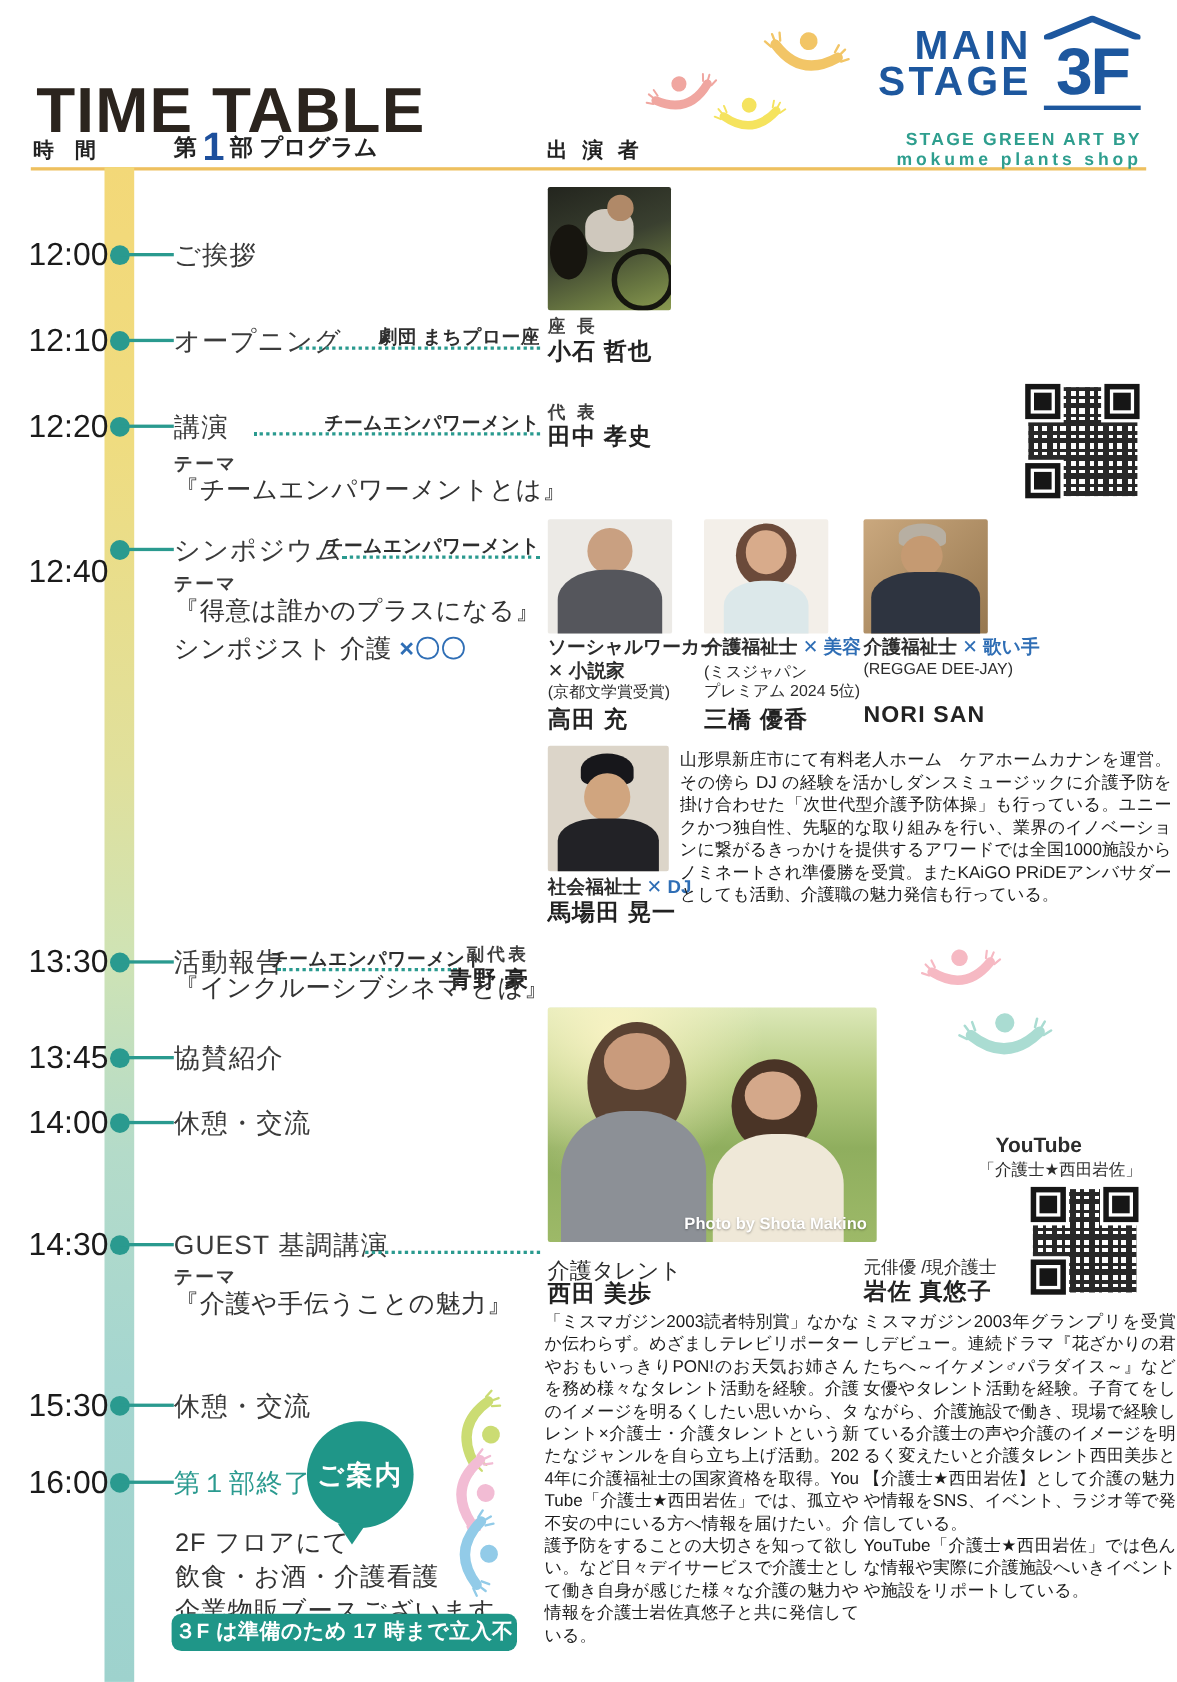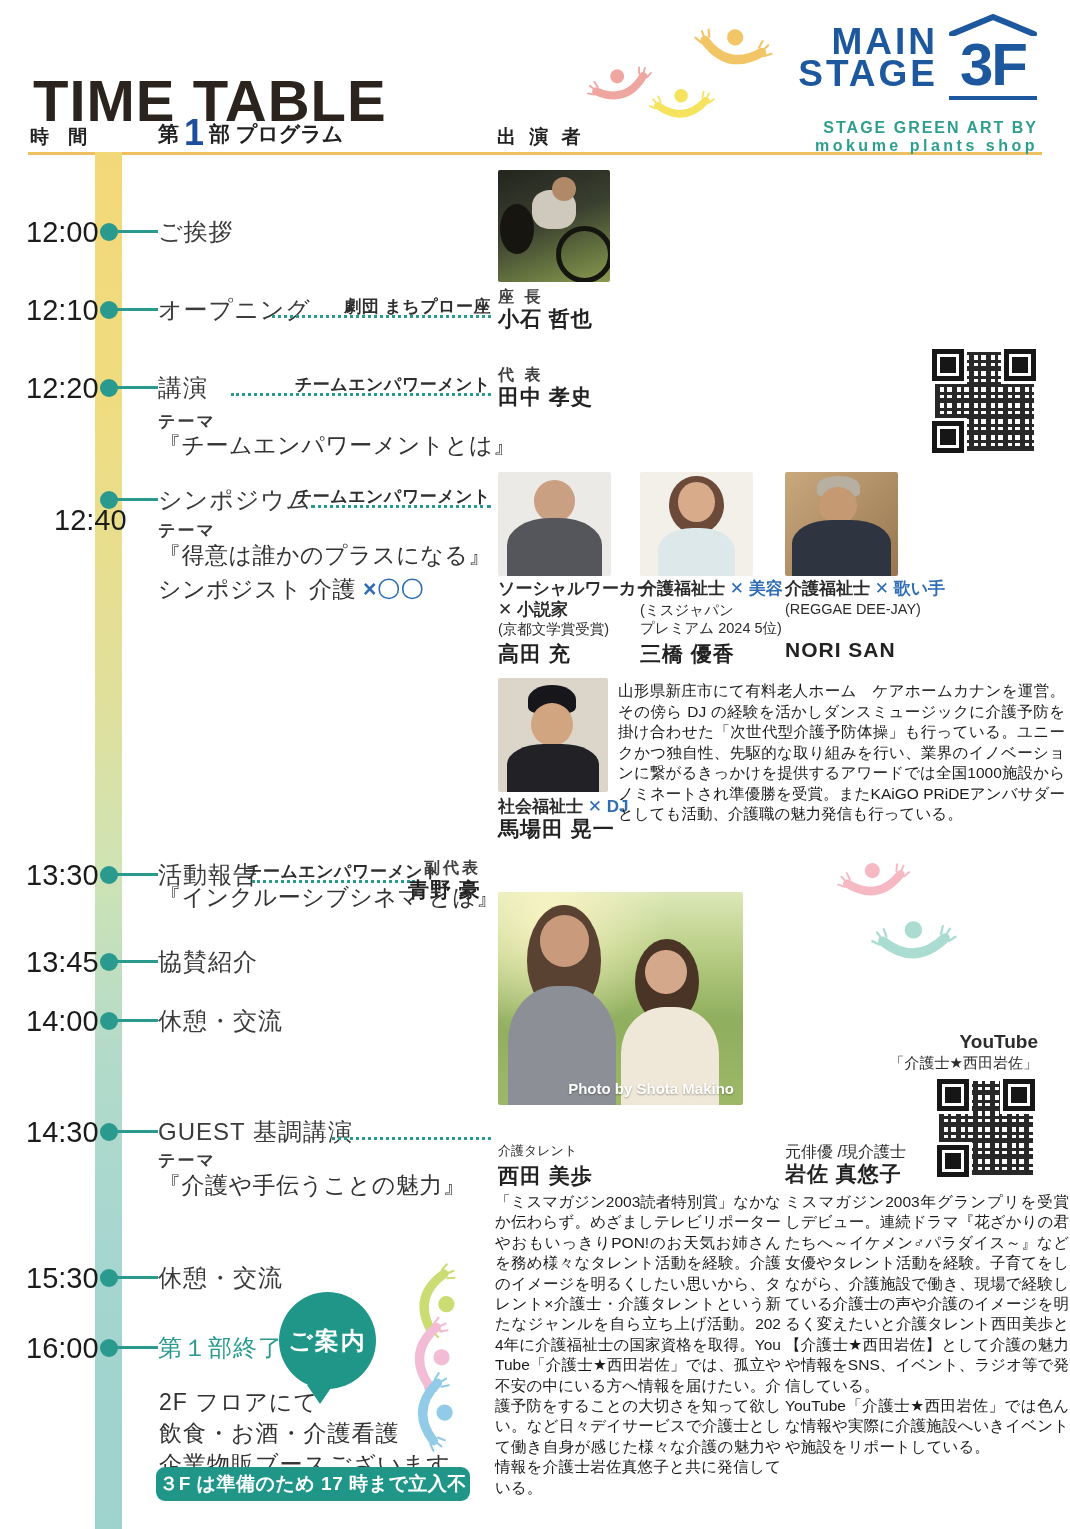--- a/index.html
+++ b/index.html
@@ -134,21 +134,21 @@
   <i class="dot" style="top:379px;"></i>
   <i class="conn" style="top:386px;"></i>
   <span class="lbl" style="top:372px;">講演</span>
   <span class="org" style="left:291px;top:373px;width:200px;">チームエンパワーメント</span>
   <i class="dotted" style="left:231px;top:393px;width:260px;"></i>
   <span class="role" style="top:365px;">代 表</span>
   <span class="pname" style="top:383px;">田中 孝史</span>
   <span class="theme-l" style="top:410px;">テーマ</span>
   <span class="theme" style="top:430px;">『チームエンパワーメントとは』</span>
 
-  <span class="time" style="top:504px;margin-left:28px;">12:40</span>
+  <span class="time" style="top:504px;">12:40</span>
   <i class="dot" style="top:491px;"></i>
   <i class="conn" style="top:498px;"></i>
   <span class="lbl" style="top:484px;">シンポジウム</span>
   <span class="org" style="left:291px;top:485px;width:200px;">チームエンパワーメント</span>
   <i class="dotted" style="left:311px;top:505px;width:180px;"></i>
   <span class="theme-l" style="top:519px;">テーマ</span>
   <span class="theme" style="top:540px;">『得意は誰かのプラスになる』</span>
   <span class="theme" style="top:574px;"><span>シンポジスト 介護</span> <span class="blue">×〇〇</span></span>
 
   <span class="time" style="top:859px;">13:30</span>
@@ -248,36 +248,36 @@
       </svg>
   </span>
   <span class="person" style="left:870px;top:920px;width:88px;color:#aadcd2;transform:rotate(-3deg);">
     <svg viewBox="-6 0 116 56">
         <circle cx="52" cy="13" r="11.5" fill="currentColor"></circle>
         <path d="M11,26 Q52,62 93,26" fill="none" stroke="currentColor" stroke-width="13" stroke-linecap="round"></path>
         <path d="M10,23 L4,14 M16,20 L13,10 M6,30 L-3,25 M94,23 L100,14 M88,20 L91,10 M98,30 L107,25" stroke="currentColor" stroke-width="3" stroke-linecap="round" fill="none"></path>
       </svg>
   </span>
 
-  <div class="photo" style="left:498px;top:892px;width:245px;height:213px;background:linear-gradient(180deg,#dce8b8 0%,#b6cc82 30%,#8fae5e 60%,#9db968 100%);">
+  <div class="photo" style="left:498px;top:916px;width:299px;height:213px;background:linear-gradient(180deg,#dce8b8 0%,#b6cc82 30%,#8fae5e 60%,#9db968 100%);">
     <i style="left:0;top:0;width:100%;height:100%;background:radial-gradient(circle at 20% 12%,rgba(255,246,200,.85) 0%,rgba(255,246,200,0) 45%);"></i>
     <i style="left:12%;top:6%;width:30%;height:52%;background:#5a4232;border-radius:50%;"></i>
     <i style="left:17%;top:11%;width:20%;height:24%;background:#c99b7c;border-radius:50%;"></i>
     <i style="left:4%;top:44%;width:44%;height:58%;background:#8c9096;border-radius:45% 45% 0 0;"></i>
     <i style="left:56%;top:22%;width:26%;height:40%;background:#4a3426;border-radius:50%;"></i>
     <i style="left:60%;top:27%;width:17%;height:21%;background:#d4a88a;border-radius:50%;"></i>
     <i style="left:50%;top:54%;width:40%;height:48%;background:#efe8d8;border-radius:45% 45% 0 0;"></i>
     <span class="credit">Photo by Shota Makino</span>
   </div>
 
-  <span class="note" style="left:498px;top:1142px;font-size:13px;">介護タレント</span>
+  <span class="note" style="left:498px;top:1142px;font-size:20px;">介護タレント</span>
   <span class="pname" style="left:498px;top:1162px;">西田 美歩</span>
   <div class="bio" style="left:495px;top:1192px;width:286px;">「ミスマガジン2003読者特別賞」なかなか伝わらず。めざましテレビリポーターやおもいっきりPON!のお天気お姉さんを務め様々なタレント活動を経験。介護のイメージを明るくしたい思いから、タレント×介護士・介護タレントという新たなジャンルを自ら立ち上げ活動。2024年に介護福祉士の国家資格を取得。YouTube「介護士★西田岩佐」では、孤立や不安の中にいる方へ情報を届けたい。介護予防をすることの大切さを知って欲しい。など日々デイサービスで介護士として働き自身が感じた様々な介護の魅力や情報を介護士岩佐真悠子と共に発信している。</div>
 
-  <span class="note" style="left:905px;top:1031px;width:133px;font-size:19px;font-weight:800;text-align:right;">YouTube</span>
+  <span class="note" style="left:905px;top:1031px;width:133px;font-size:19px;font-weight:800;text-align:left;">YouTube</span>
   <span class="note" style="left:880px;top:1054px;width:158px;font-size:15px;text-align:right;">「介護士★西田岩佐」</span>
   <div class="qr" style="left:934px;top:1076px;width:104px;height:104px;">
     <div class="noise"></div>
     <i class="f tl"></i>
       <i class="f tr"></i>
       <i class="f bl"></i>
   </div>
 
   <span class="note" style="left:785px;top:1142px;font-size:16px;">元俳優 /現介護士</span>
   <span class="pname" style="left:785px;top:1160px;">岩佐 真悠子</span>

